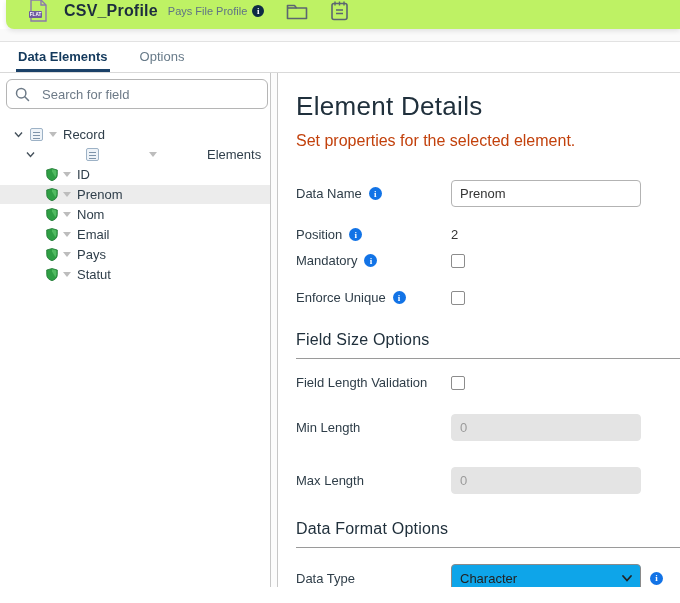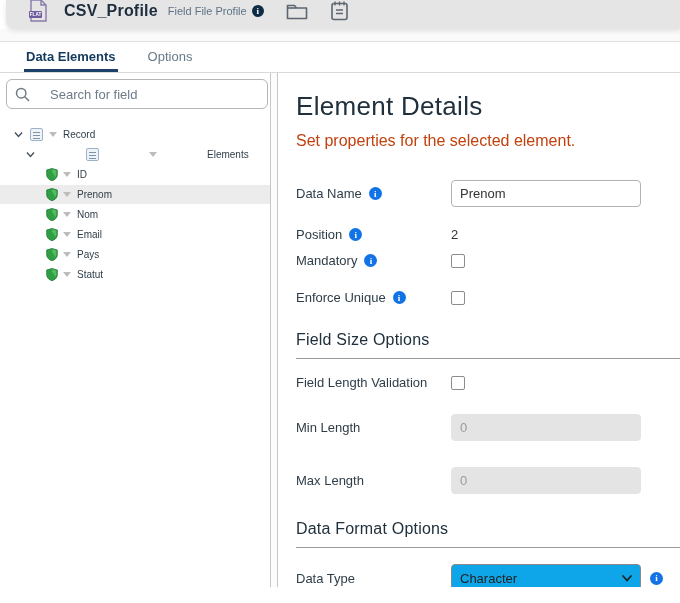--- a/index.html
+++ b/index.html
@@ -1,62 +1,62 @@
 <!DOCTYPE html>
 <html><head>
 <meta charset="utf-8">
 <style>
   * { margin:0; padding:0; box-sizing:border-box; }
   html,body { width:680px; height:603px; background:#fff; overflow:hidden;
     font-family:"Liberation Sans", sans-serif; }
 
   
   .header-card {
-    height:29px; margin:0 0 0 6px; background:#e5e5e5;
+    height:29px; margin:0 0 0 6px; background:#bef264;
     border-radius:0 0 0 8px;
     box-shadow:0 2px 5px rgba(0,0,0,0.10);
     display:flex; align-items:center; padding:0 14px 8px 22px;
     position:relative; z-index:3;
   }
   .flat-icon { width:20px; height:24px; margin-right:16px; position:relative; }
   .title { font-size:16px; font-weight:bold; color:#1d2d3e; letter-spacing:.2px; }
   .subtitle { font-size:11px; color:#5f7385; margin-left:10px; }
   .info-dark {
     width:12px; height:12px; border-radius:50%; background:#0e2b45; color:#fff;
     font-size:9px; font-weight:bold; display:inline-flex; align-items:center;
     justify-content:center; margin-left:5px; font-family:"Liberation Serif", serif;
   }
   .hdr-icon-btn { margin-left:22px; display:flex; align-items:center; cursor:pointer; }
 
   .gap-band { height:13px; background:#fafafa; border-bottom:1px solid #e2e2e2; }
 
   
   .tabs { display:flex; align-items:flex-end; height:31px;
-    border-bottom:1px solid #d9d9d9; padding-left:24px; background:#fff; }
+    border-bottom:1px solid #d9d9d9; padding-left:16px; background:#fff; }
   .tab { font-size:13px; padding:6px 2px 8px 2px; margin-right:28px; cursor:pointer; }
   .tab.active { color:#13395c; font-weight:bold; border-bottom:3px solid #1b4168;
     padding-bottom:5px; }
   .tab.inactive { color:#4d6374; font-weight:normal; opacity:.85; }
 
   
   .main { display:flex; height:514px; }
   .left-panel { width:270px; flex:0 0 270px; padding-top:4px; }
   .v-scrollbar { width:8px; flex:0 0 8px; background:#fcfcfc;
     border-left:1px solid #c7c7c7; border-right:1px solid #c7c7c7; }
   .right-panel { flex:1; padding:18px 0 0 18px; overflow:hidden; }
 
   
   .search-box { margin:2px 2px 8px 6px; height:30px; border:1px solid #b5b5b5;
     border-radius:6px; display:flex; align-items:center; padding:0 8px; background:#fff; }
   .search-box input { border:none; outline:none; font-size:13px; color:#333;
-    flex:1; margin-left:20px; font-family:"Liberation Sans", sans-serif; background:transparent; }
+    flex:1; margin-left:12px; font-family:"Liberation Sans", sans-serif; background:transparent; }
   .search-box input::placeholder { color:#6d7a87; }
 
   
-  .tree { font-size:10px; color:#33424e; margin-top:16px;text-align:right; }
+  .tree { font-size:13px; color:#33424e; margin-top:16px;text-align:right; }
   .tree-row { display:flex; align-items:center; height:19px; margin-bottom:1px;
     cursor:pointer; }
   .tree-row.selected { background:#ececec; }
   .lvl0 { padding-left:13px; } .lvl1 { padding-left:25px;gap:44px; } .lvl2 { padding-left:46px; }
   .expander { width:12px; height:12px; margin-right:5px; display:inline-flex; }
   .rec-icon { width:13px; height:13px; border:1px solid #9db2c6; border-radius:2px;
     background:#eef3f8; margin-right:4px; position:relative; }
   .rec-icon i { position:absolute; left:2px; right:2px; height:1px; background:#7d93a9; display:block; }
   .rec-icon i:nth-child(1){top:3px;} .rec-icon i:nth-child(2){top:6px;} .rec-icon i:nth-child(3){top:9px;}
   .caret { width:0; height:0; border-left:4px solid transparent; border-right:4px solid transparent;
@@ -100,21 +100,21 @@
 <div class="header-card">
   <span class="flat-icon">
     <svg width="20" height="24" viewBox="0 0 20 24">
       <path d="M3 1 h10 l5 5 v16 h-15 z" fill="none" stroke="#8a7aab" stroke-width="1.4"></path>
       <path d="M13 1 v5 h5" fill="none" stroke="#8a7aab" stroke-width="1.4"></path>
       <rect x="1" y="12" width="13" height="7" rx="1" fill="#6f5b9e"></rect>
       <text x="7.5" y="17.4" font-size="4.6" fill="#fff" text-anchor="middle" font-family="Liberation Sans, sans-serif" font-weight="bold">FLAT</text>
     </svg>
   </span>
   <span class="title">CSV_Profile</span>
-  <span class="subtitle">Field File Profile</span>
+  <span class="subtitle">Pays File Profile</span>
   <span class="info-dark">i</span>
   <span class="hdr-icon-btn">
     <svg width="22" height="18" viewBox="0 0 22 18">
       <path d="M1.5 3.5 h7 l2 2.5 h10 v10.5 h-19 z" fill="none" stroke="#5c6670" stroke-width="1.6" stroke-linejoin="round"></path>
       <path d="M1.5 6 h9" stroke="#5c6670" stroke-width="1.6"></path>
     </svg>
   </span>
   <span class="hdr-icon-btn">
     <svg width="19" height="21" viewBox="0 0 19 21">
       <rect x="2" y="3.5" width="15" height="16" rx="2" fill="none" stroke="#5c6670" stroke-width="1.6"></rect>

